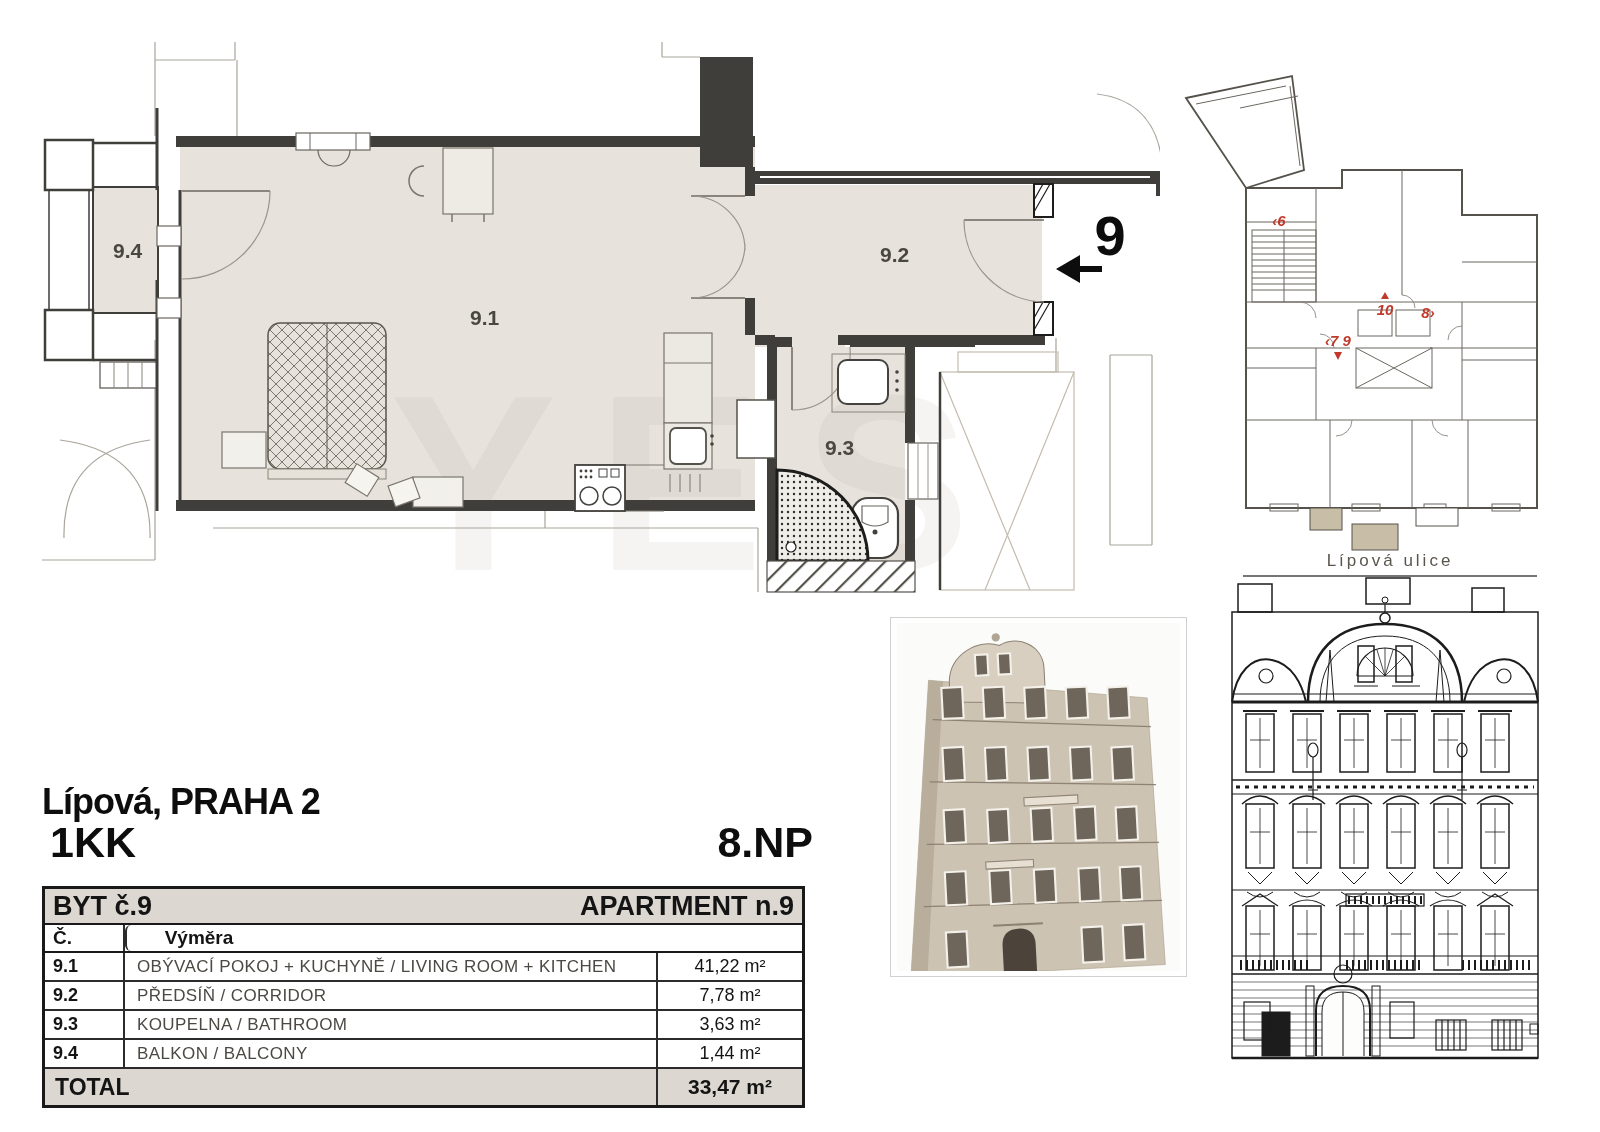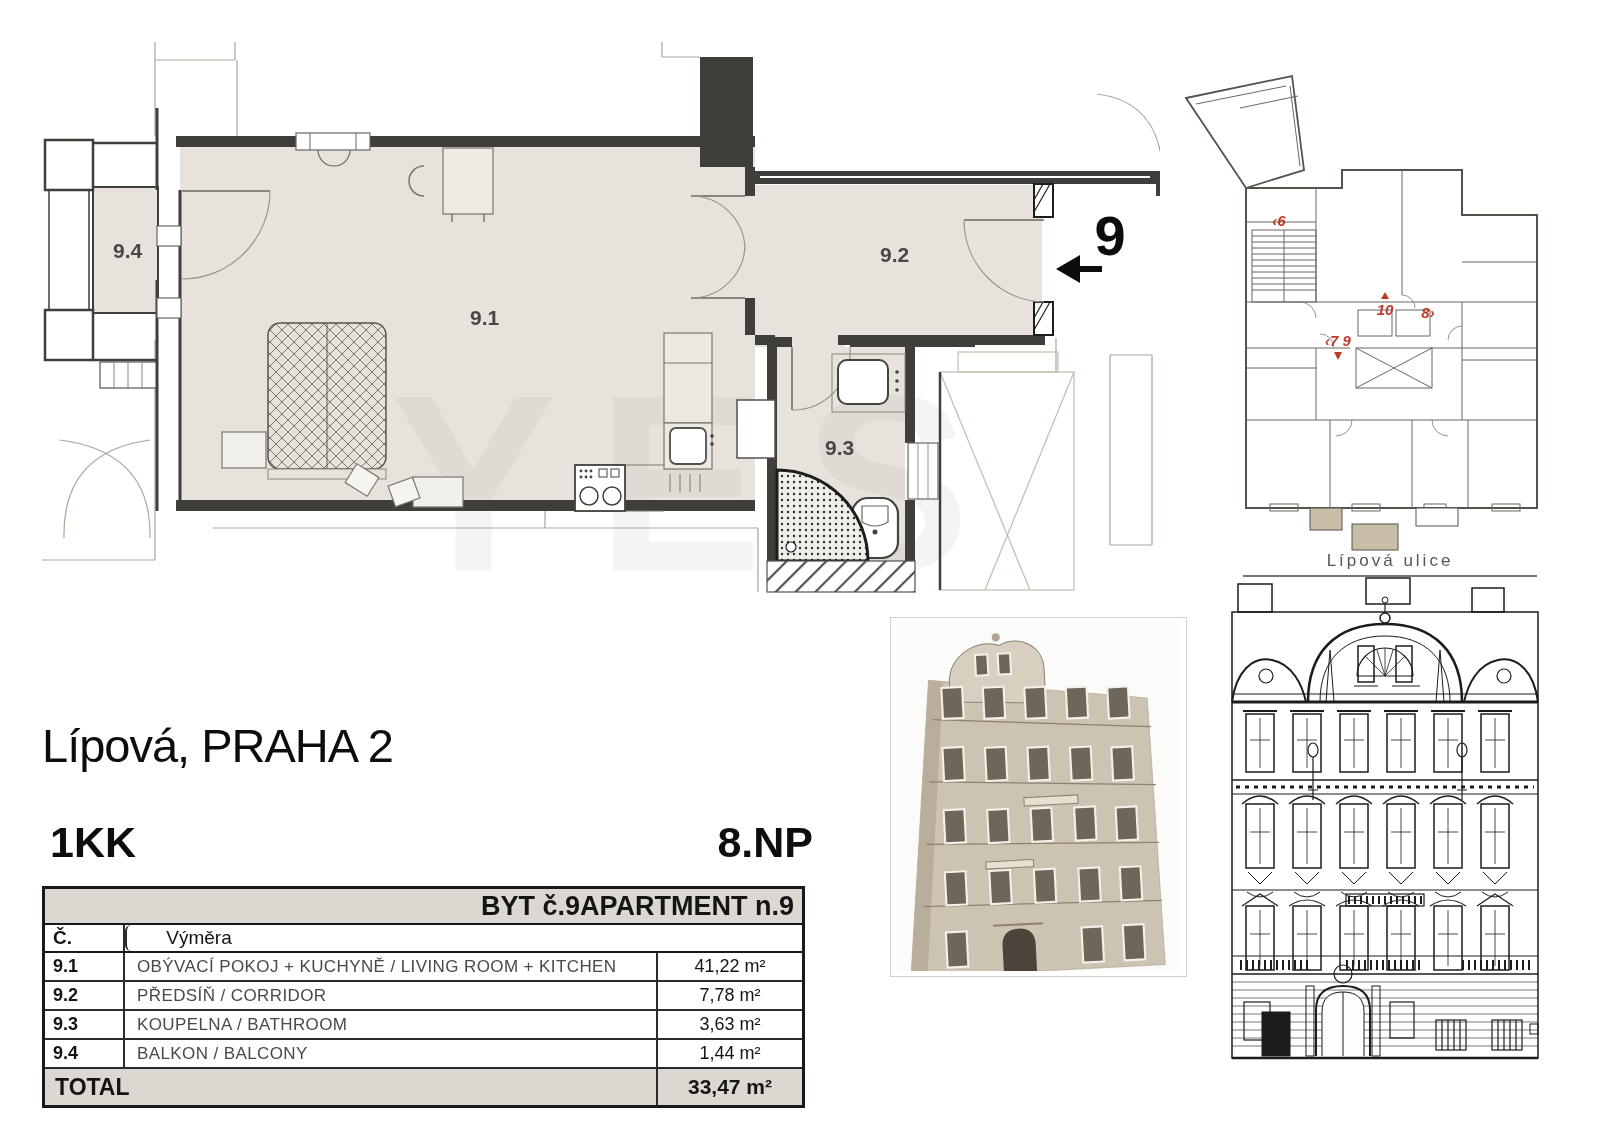--- a/index.html
+++ b/index.html
@@ -4,46 +4,46 @@
 <style>
   html,body{margin:0;padding:0;background:#888;}
   .page{
     position:relative;width:1600px;height:1132px;background:#ffffff;
     font-family:"Liberation Sans", sans-serif;overflow:hidden;margin:0 auto;
   }
   svg text{font-family:"Liberation Sans", sans-serif;}
   .abs{position:absolute;}
   
   .title-main{
-    position:absolute;left:42px;top:720px;width:700px;
-    font-size:47px;font-weight:normal;color:#0d0d0d;letter-spacing:-1px;line-height:52px;
+    position:absolute;left:42px;top:776px;width:700px;
+    font-size:36px;font-weight:bold;color:#0d0d0d;letter-spacing:-1px;line-height:52px;
   }
   .title-row{position:absolute;left:50px;top:818px;width:763px;height:48px;text-align:center;}
   .title-kk{position:absolute;left:0;top:0;font-size:43px;font-weight:bold;color:#0d0d0d;}
   .title-np{position:absolute;right:0;top:0;font-size:43px;font-weight:bold;color:#0d0d0d;}
   
   .apt-table{
     position:absolute;left:42px;top:886px;width:763px;
     border:3px solid #191919;box-sizing:border-box;color:#141414;
   }
   .apt-table *{box-sizing:border-box;}
   .t-head{
-    display:flex;justify-content:flex-end;align-items:center;
+    display:flex;justify-content:space-between;align-items:center;
     background:#dcd8d1;border-bottom:2px solid #191919;
     height:36px;padding:0 8px;font-size:27px;font-weight:bold;
   }
   .t-cols{display:flex;border-bottom:2px solid #191919;height:28px;font-size:19px;font-weight:bold;align-items:stretch;}
   .t-row{display:flex;border-bottom:2px solid #2b2b2b;height:29px;font-size:18px;align-items:stretch;}
   .t-row:last-of-type{border-bottom:2px solid #191919;}
   .c-num{width:80px;display:flex;align-items:center;padding-left:8px;font-weight:bold;border-right:2px solid #2b2b2b;}
   .c-desc{flex:1;display:flex;align-items:center;padding-left:12px;}
   .c-area{width:146px;display:flex;align-items:center;justify-content:center;border-left:2px solid #2b2b2b;}
   .t-cols .c-num{justify-content:flex-start;border-right:2px solid #2b2b2b;}
   .t-cols .c-desc{justify-content:center;padding-left:0;font-weight:bold;}
-  .t-cols .c-area{font-weight:normal;border-radius:6px;}
+  .t-cols .c-area{font-weight:bold;border-radius:6px;}
   .desc-text{color:#4c4944;letter-spacing:.4px;font-size:17px;}
   .t-total{display:flex;background:#dcd8d1;height:36px;font-weight:bold;align-items:stretch;}
   .t-total .c-label{flex:1;display:flex;align-items:center;padding-left:10px;font-size:23px;border-radius:17px;}
   .t-total .c-area{font-size:21px;text-align:right;}
   
   .photo-frame{
     position:absolute;left:890px;top:617px;width:285px;height:348px;
     border:1px solid #d2d0cc;background:#ffffff;padding:5px;
   }
   .photo-frame svg{display:block;width:100%;height:100%;}

